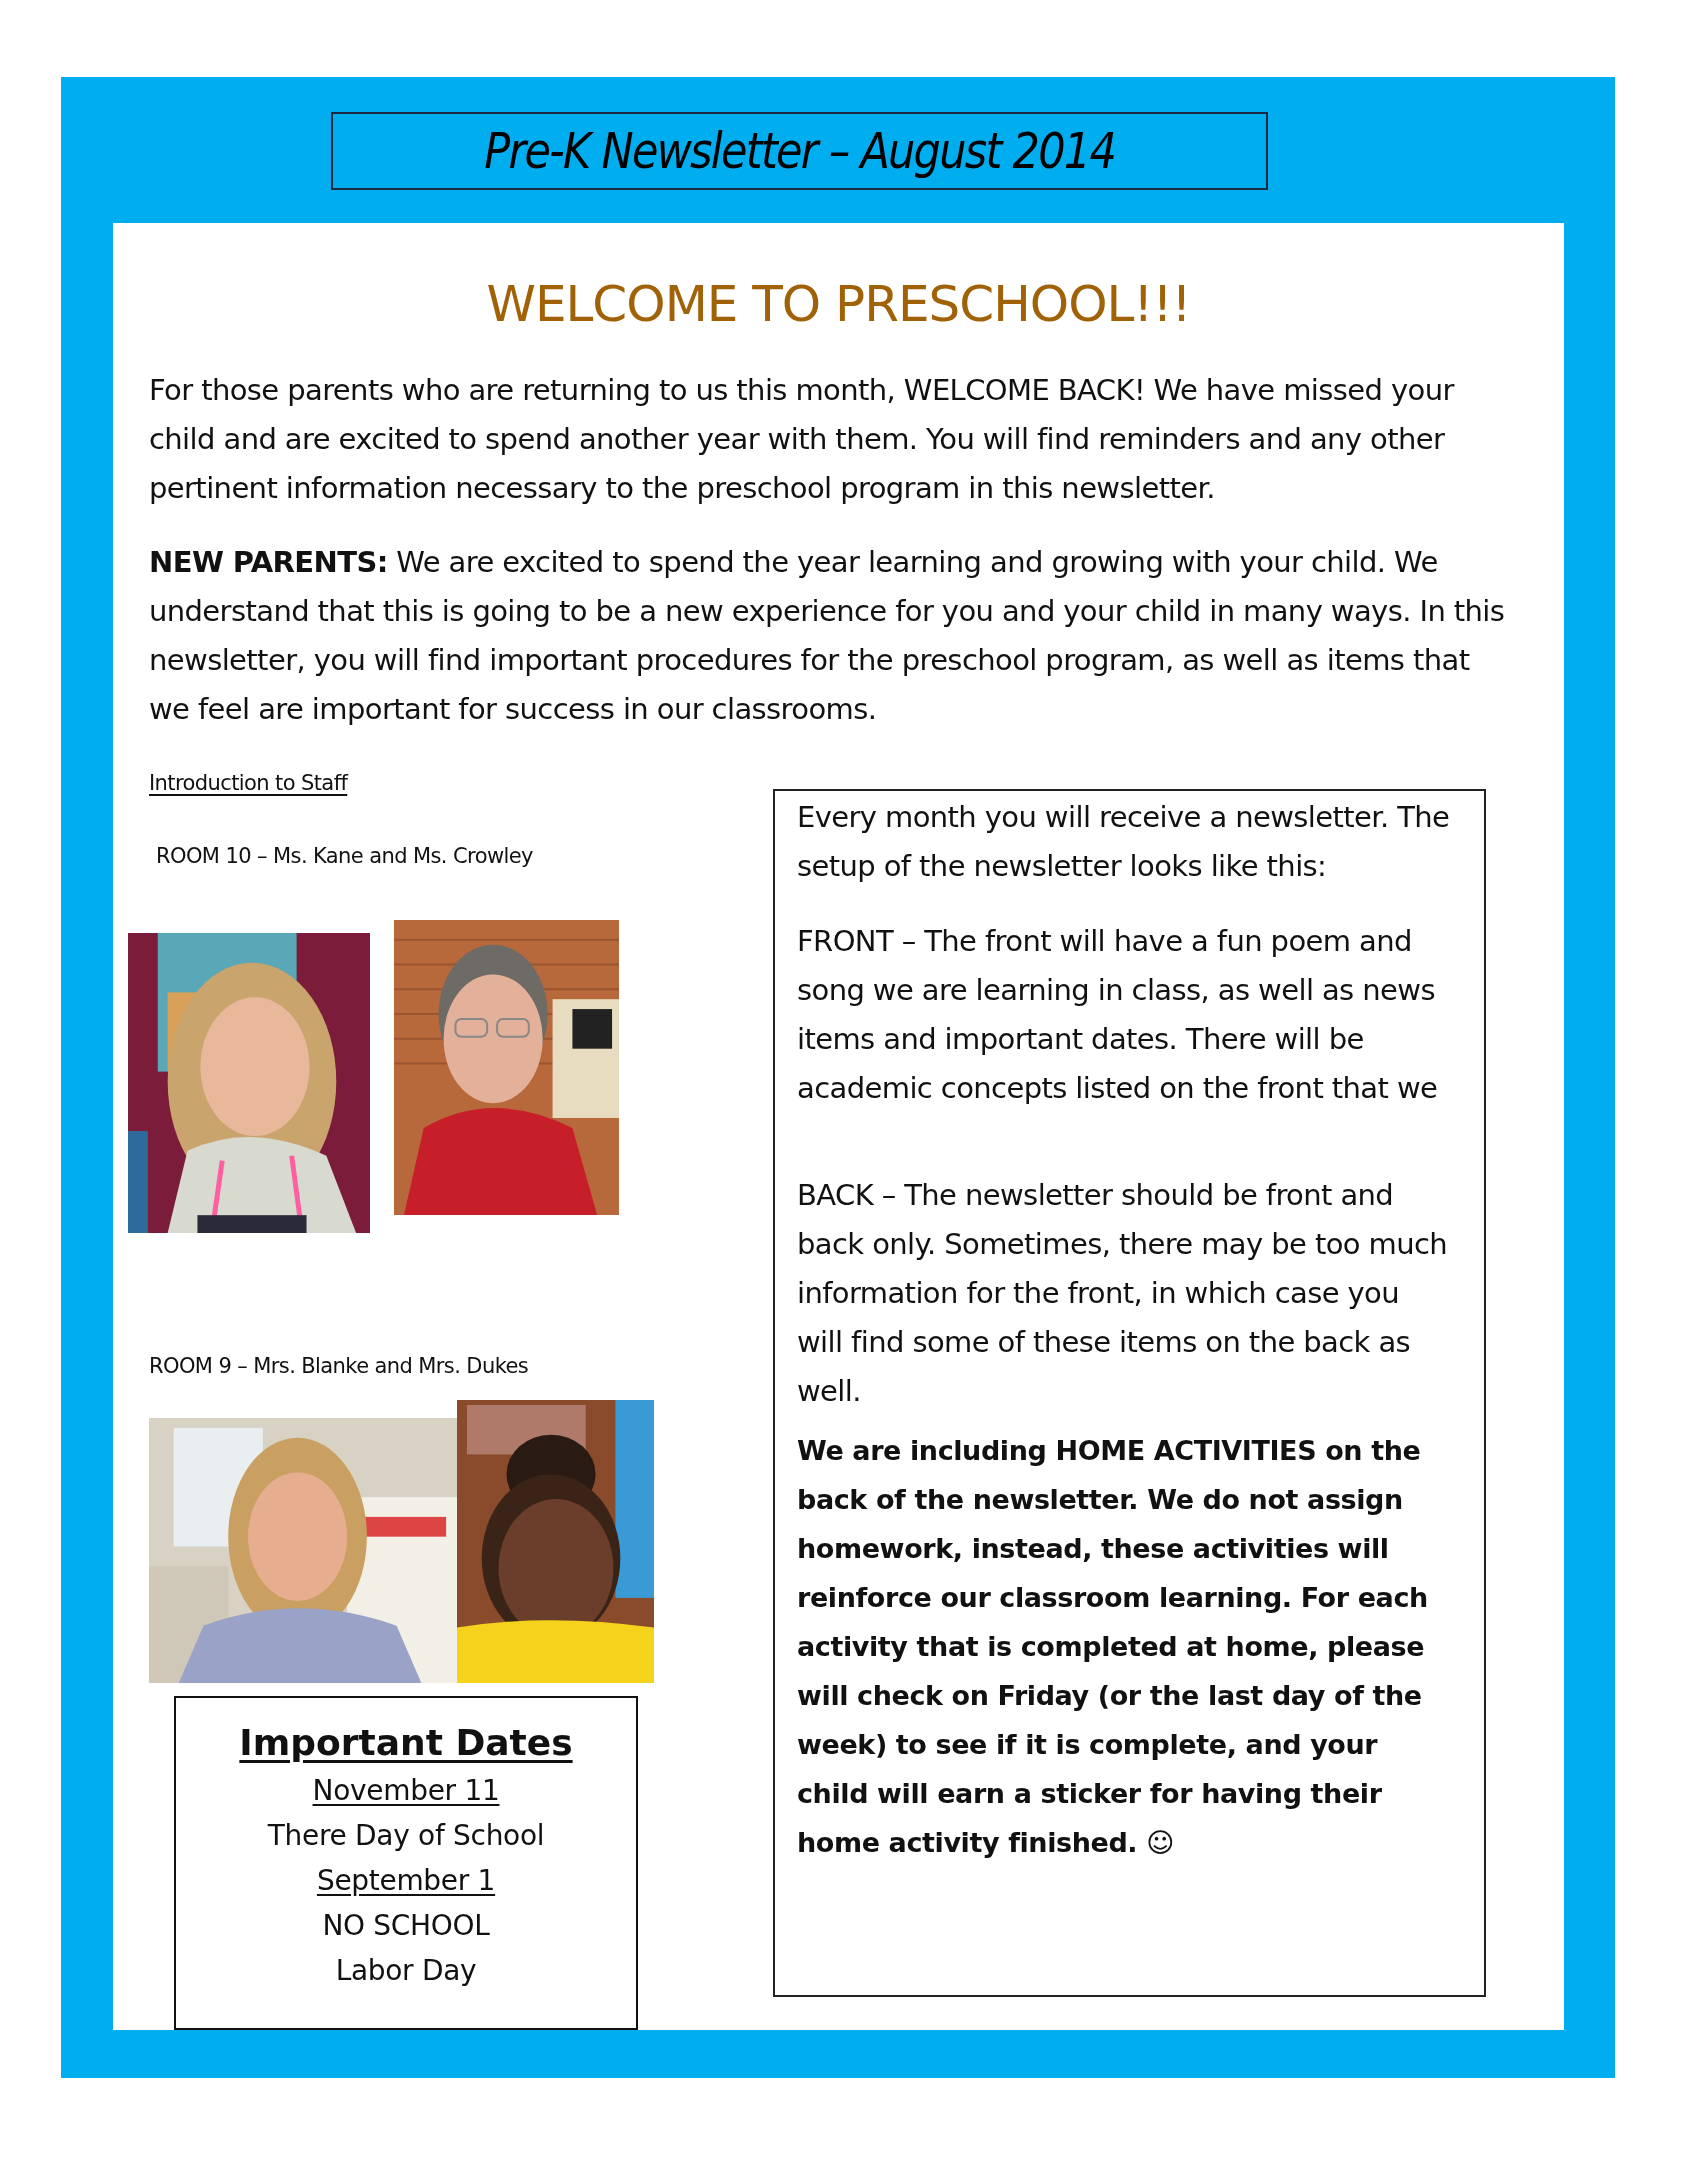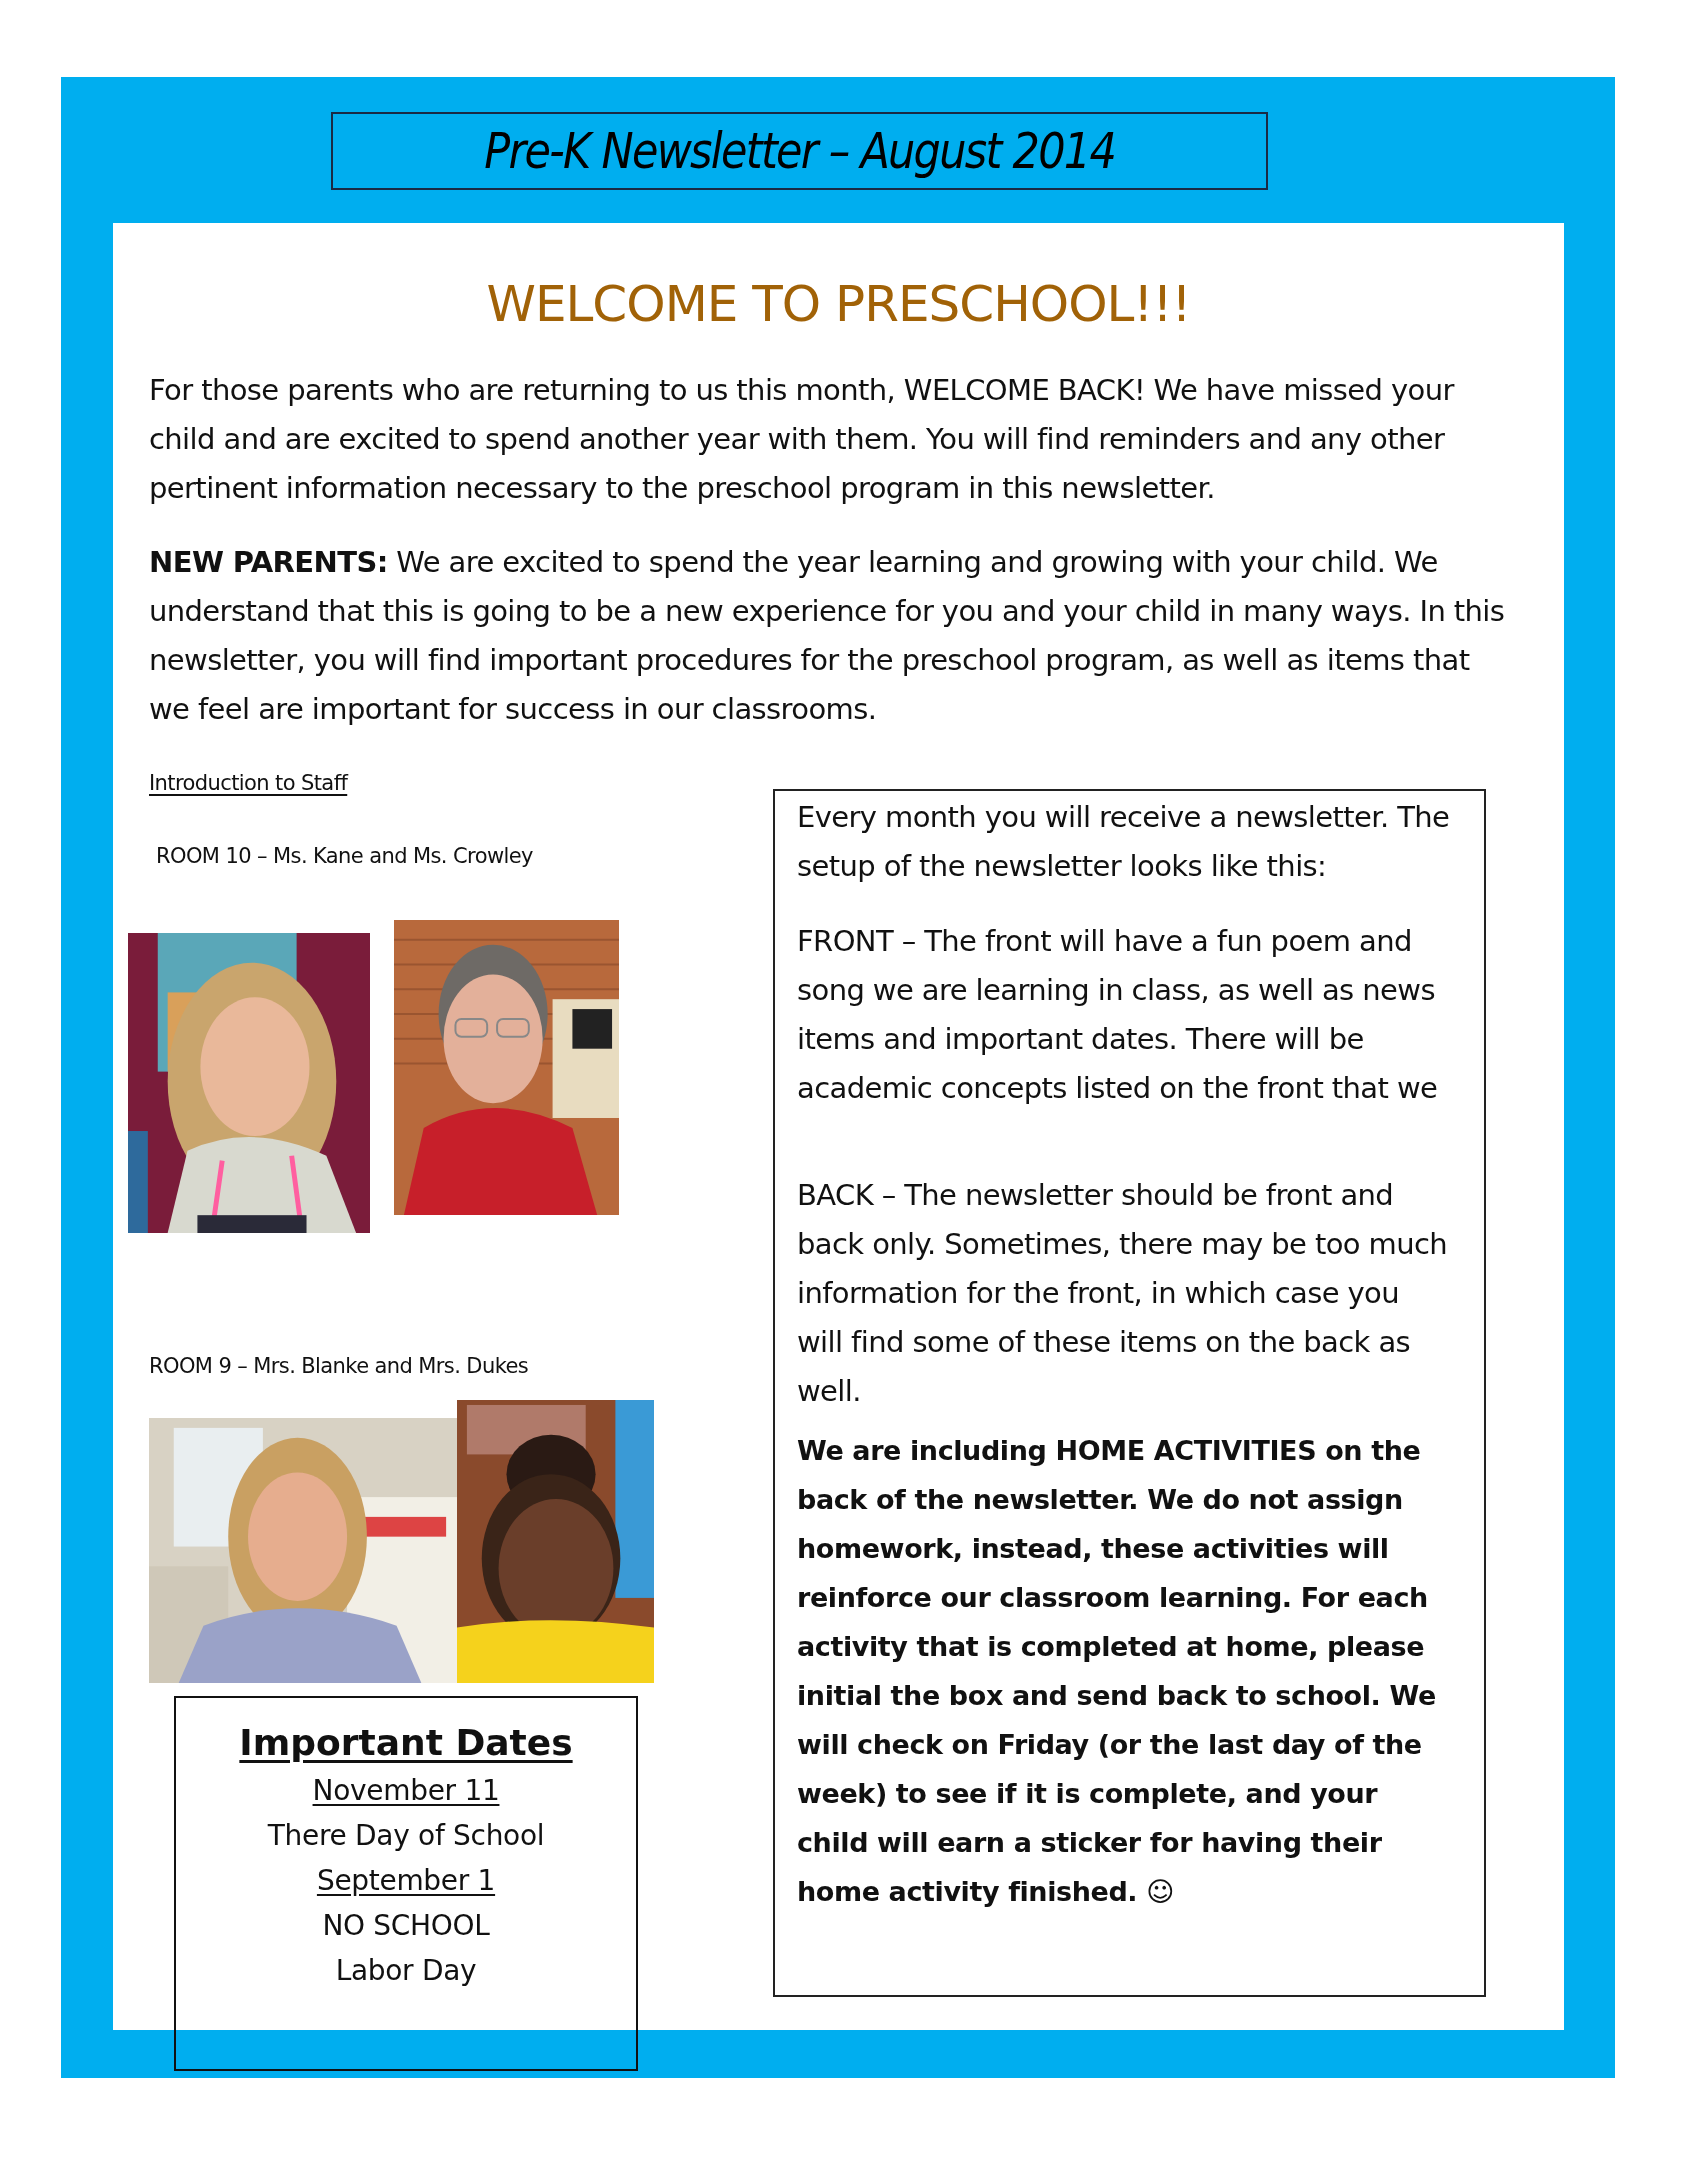--- a/index.html
+++ b/index.html
@@ -15,21 +15,21 @@
   .heading { left:113px; width:1451px; top:275px; text-align:center;
              font-size:50px; letter-spacing:-1px; color:#a16207; white-space:nowrap; }
   .para { left:149px; width:1386px; font-size:29px; line-height:49px; color:#111;
           letter-spacing:-0.6px; }
   .para .line { display:block; white-space:nowrap; }
   .bold { font-weight:bold; }
   .u { text-decoration:underline; text-underline-offset:4px; }
   .label { font-size:21px; white-space:nowrap; color:#111; letter-spacing:-0.6px; }
   .photo { overflow:hidden; }
   .photo svg { width:100%; height:100%; display:block; }
-  #dates-box { left:174px; top:1696px; width:464px; height:375px; border:2px solid #111;
+  #dates-box { left:174px; top:1696px; width:464px; height:334px; border:2px solid #111;
                box-sizing:border-box; text-align:center; }
   #dates-title { font-size:36px; font-weight:bold; text-decoration:underline;
                  text-underline-offset:5px; margin-top:20px; line-height:50px; letter-spacing:0px; }
   .date-line { font-size:28px; line-height:45px; letter-spacing:-0.3px; }
   #info-box { left:773px; top:789px; width:713px; height:1208px; border:2px solid #222;
               box-sizing:border-box; }
   .box-para { position:absolute; left:22px; width:683px; font-size:29px; line-height:49px;
               letter-spacing:-0.6px; }
   .box-para .line { display:block; white-space:nowrap; }
   .box-para.strong { font-weight:bold; font-size:27px; letter-spacing:-0.4px; }
@@ -150,20 +150,19 @@
     <span class="line">information for the front, in which case you</span>
     <span class="line">will find some of these items on the back as</span>
     <span class="line">well.</span>
   </div>
   <div class="box-para strong" style="top:635px;">
     <span class="line">We are including HOME ACTIVITIES on the</span>
     <span class="line">back of the newsletter. We do not assign</span>
     <span class="line">homework, instead, these activities will</span>
     <span class="line">reinforce our classroom learning. For each</span>
     <span class="line">activity that is completed at home, please</span>
-    <span class="line">initial the box and send back to school. We</span>
     <span class="line">will check on Friday (or the last day of the</span>
     <span class="line">week) to see if it is complete, and your</span>
     <span class="line">child will earn a sticker for having their</span>
     <span class="line">home activity finished. ☺</span>
   </div>
 </div>
 
 
 </body></html>

